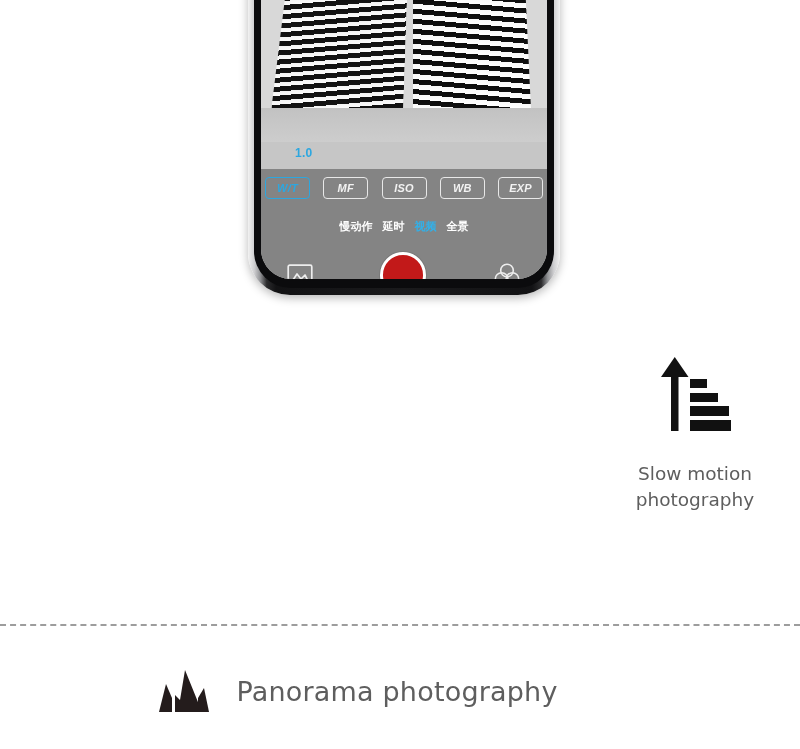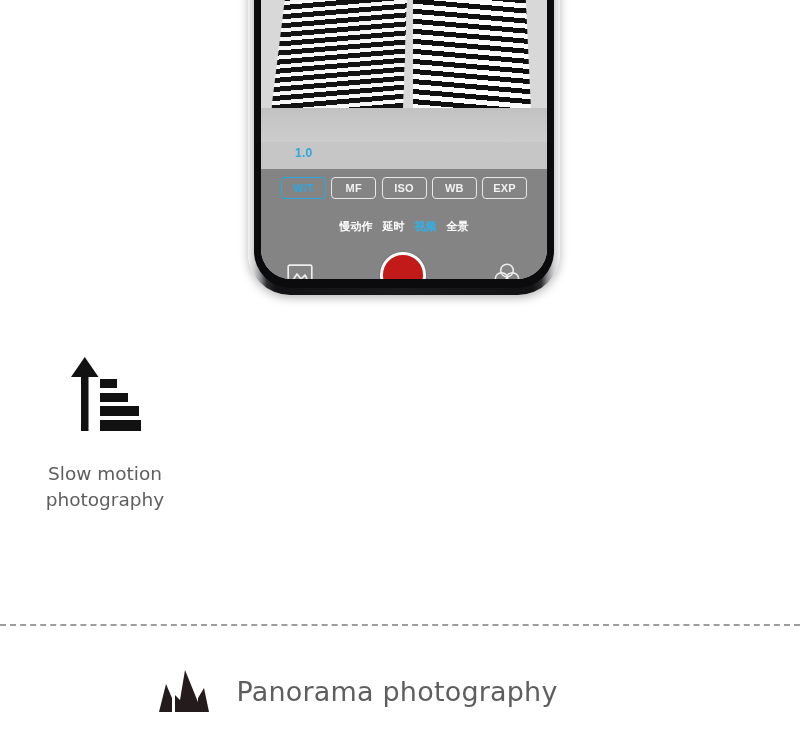--- a/index.html
+++ b/index.html
@@ -137,21 +137,22 @@
     bottom: 0;
     background: #848484;
   }
 
   .mode-buttons {
     position: absolute;
     left: 0; right: 0;
     top: 8px;
     display: flex;
     justify-content: space-between;
-    padding: 0 20px;
+    padding: 0 4px;
+    font-style: italic;
   }
 
   .mbtn {
     width: 45px;
     height: 22px;
     border: 1.4px solid #e8e8e8;
     border-radius: 4px;
     color: #f2f2f2;
     font-size: 11px;
     font-weight: bold;
@@ -207,21 +208,21 @@
     box-shadow: 0 0 0 1px rgba(0,0,0,.08);
   }
 
   
   .features {
     position: absolute;
     left: 0;
     top: 352px;
     width: 800px;
     display: flex;
-    justify-content: flex-start;
+    justify-content: flex-end;
   }
 
   .feature {
     width: 210px;
     display: flex;
     flex-direction: column;
     align-items: center;
   }
 
   .feature-icon {

